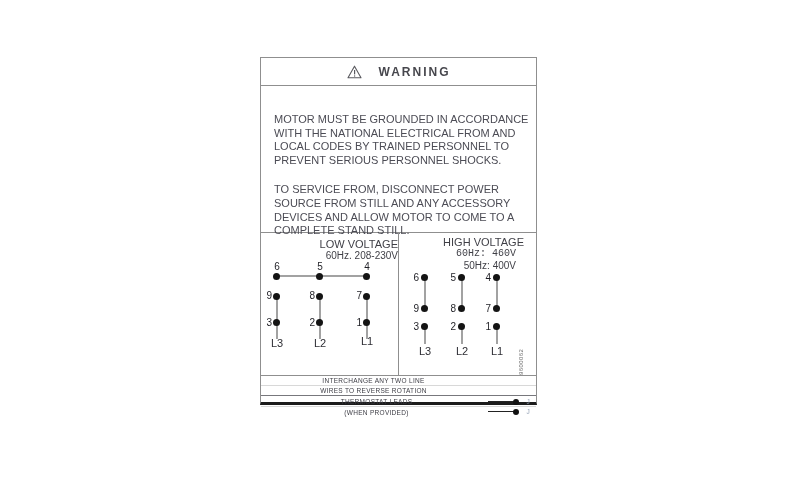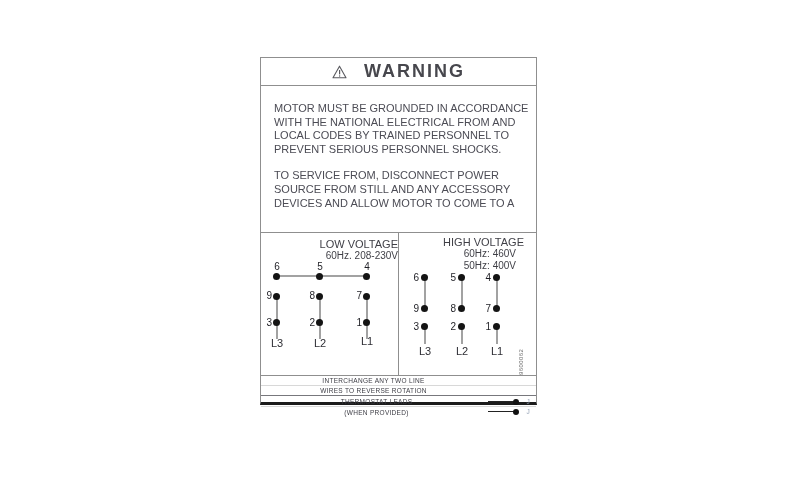--- a/index.html
+++ b/index.html
@@ -1,26 +1,26 @@
 <!DOCTYPE html>
 <html><head>
 <meta charset="utf-8">
 <style>
   html,body{margin:0;padding:0;background:#fff;}
   body{width:800px;height:492px;position:relative;font-family:"Liberation Sans",sans-serif;overflow:hidden;}
   .label-box{position:absolute;left:260px;top:57px;width:275px;height:344px;background:#fff;
     border:1px solid #8f8f8f;border-bottom:3px solid #1c1c1c;}
   
   .hdr{height:27px;border-bottom:1px solid #8f8f8f;display:flex;align-items:center;justify-content:center;gap:17px;}
-  .hdr-title{font-size:18px;letter-spacing:2px;font-weight:600;color:#47474d;}
+  .hdr-title{font-size:12px;letter-spacing:2px;font-weight:600;color:#47474d;}
   .tri{width:15px;height:14px;display:block;}
   
   .body-txt{height:135px;border-bottom:1px solid #8f8f8f;padding:11px 0 0 13px;
     font-size:11px;line-height:13.6px;color:#4c4c55;}
-  .para{margin:5px 0 13px 0;}
+  .para{margin:16px 0 13px 0;}
   
   .wiring{height:142px;display:flex;}
   .vcol{position:relative;box-sizing:border-box;}
   .lv{width:138px;border-right:1px solid #8f8f8f;}
   .hv{flex:1;}
   .vtitle{text-align:right;font-size:11px;color:#3f3f46;position:absolute;left:0;right:0;}
   .vsub{text-align:right;font-size:10px;color:#3f3f46;position:absolute;left:0;right:0;}
   .dot{position:absolute;width:7px;height:7px;border-radius:50%;background:#141414;}
   .tnum{position:absolute;font-size:10px;color:#1e1e24;line-height:11px;}
   .tnum.topn{width:12px;text-align:center;}
@@ -61,20 +61,21 @@
     <div class="para">
       <div>MOTOR MUST BE GROUNDED IN ACCORDANCE</div>
       <div>WITH THE NATIONAL ELECTRICAL FROM AND</div>
       <div>LOCAL CODES BY TRAINED PERSONNEL TO</div>
       <div>PREVENT SERIOUS PERSONNEL SHOCKS.</div>
     </div>
     <div class="para">
       <div>TO SERVICE FROM, DISCONNECT POWER</div>
       <div>SOURCE FROM STILL AND ANY ACCESSORY</div>
       <div>DEVICES AND ALLOW MOTOR TO COME TO A</div>
+      <div>COMPLETE STAND STILL.</div>
     </div>
   </div>
 
   <div class="wiring">
 
     <div class="vcol lv">
       <div class="vtitle" style="top:5px;">LOW VOLTAGE</div>
       <div class="vsub" style="top:17px;">60Hz. 208-230V</div>
 
       <div class="hline" style="left:16px;top:42px;width:90px;"></div>
@@ -103,21 +104,21 @@
       <span class="dot" style="left:55px;top:86px;"></span>
       <span class="dot" style="left:102px;top:86px;"></span>
 
       <span class="leadlab" style="left:5px;top:104px;">L3</span>
       <span class="leadlab" style="left:48px;top:104px;">L2</span>
       <span class="leadlab" style="left:95px;top:102px;">L1</span>
     </div>
 
     <div class="vcol hv">
       <div class="vtitle" style="top:3px;padding-right:12px;">HIGH VOLTAGE</div>
-      <div class="vsub" style="top:15px;padding-right:20px;">60Hz: 460V</div>
+      <div class="vsub" style="top:15px;padding-right:20px;font-family:Liberation Mono, monospace;">60Hz: 460V</div>
       <div class="vsub" style="top:27px;padding-right:20px;">50Hz: 400V</div>
 
       <div class="vline" style="left:25px;top:45px;height:31px;"></div>
       <div class="vline" style="left:62px;top:45px;height:31px;"></div>
       <div class="vline" style="left:97px;top:45px;height:31px;"></div>
 
       <span class="tnum siden" style="left:11px;top:39px;">6</span>
       <span class="tnum siden" style="left:48px;top:39px;">5</span>
       <span class="tnum siden" style="left:83px;top:39px;">4</span>
       <span class="dot" style="left:22px;top:41px;"></span>

